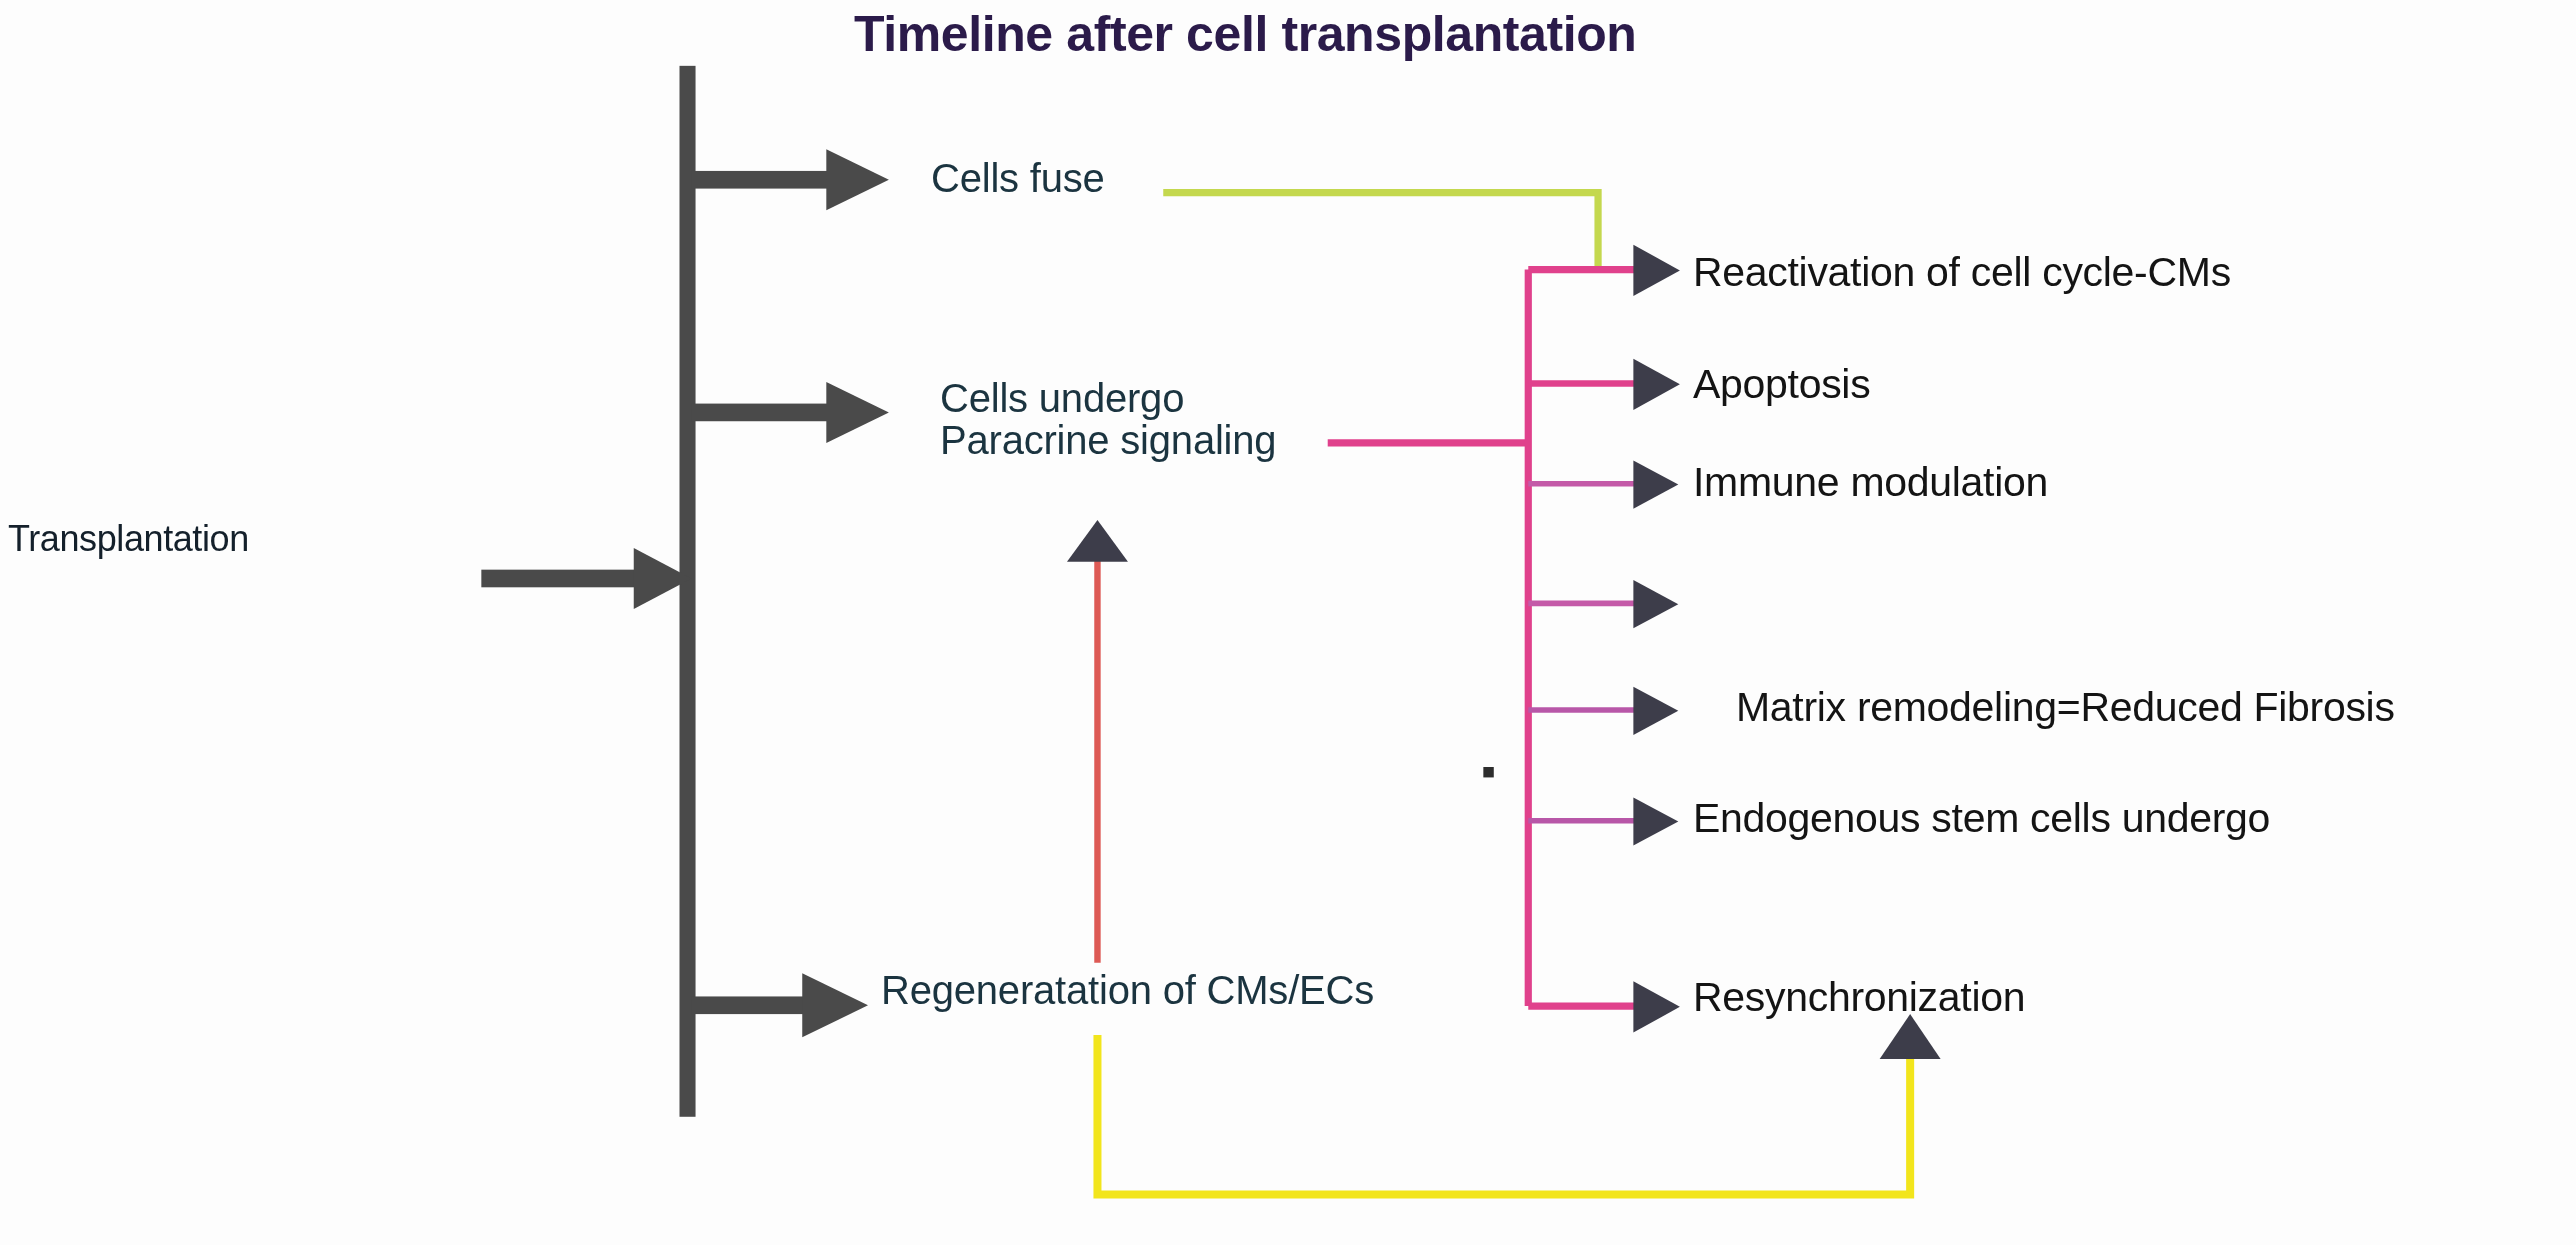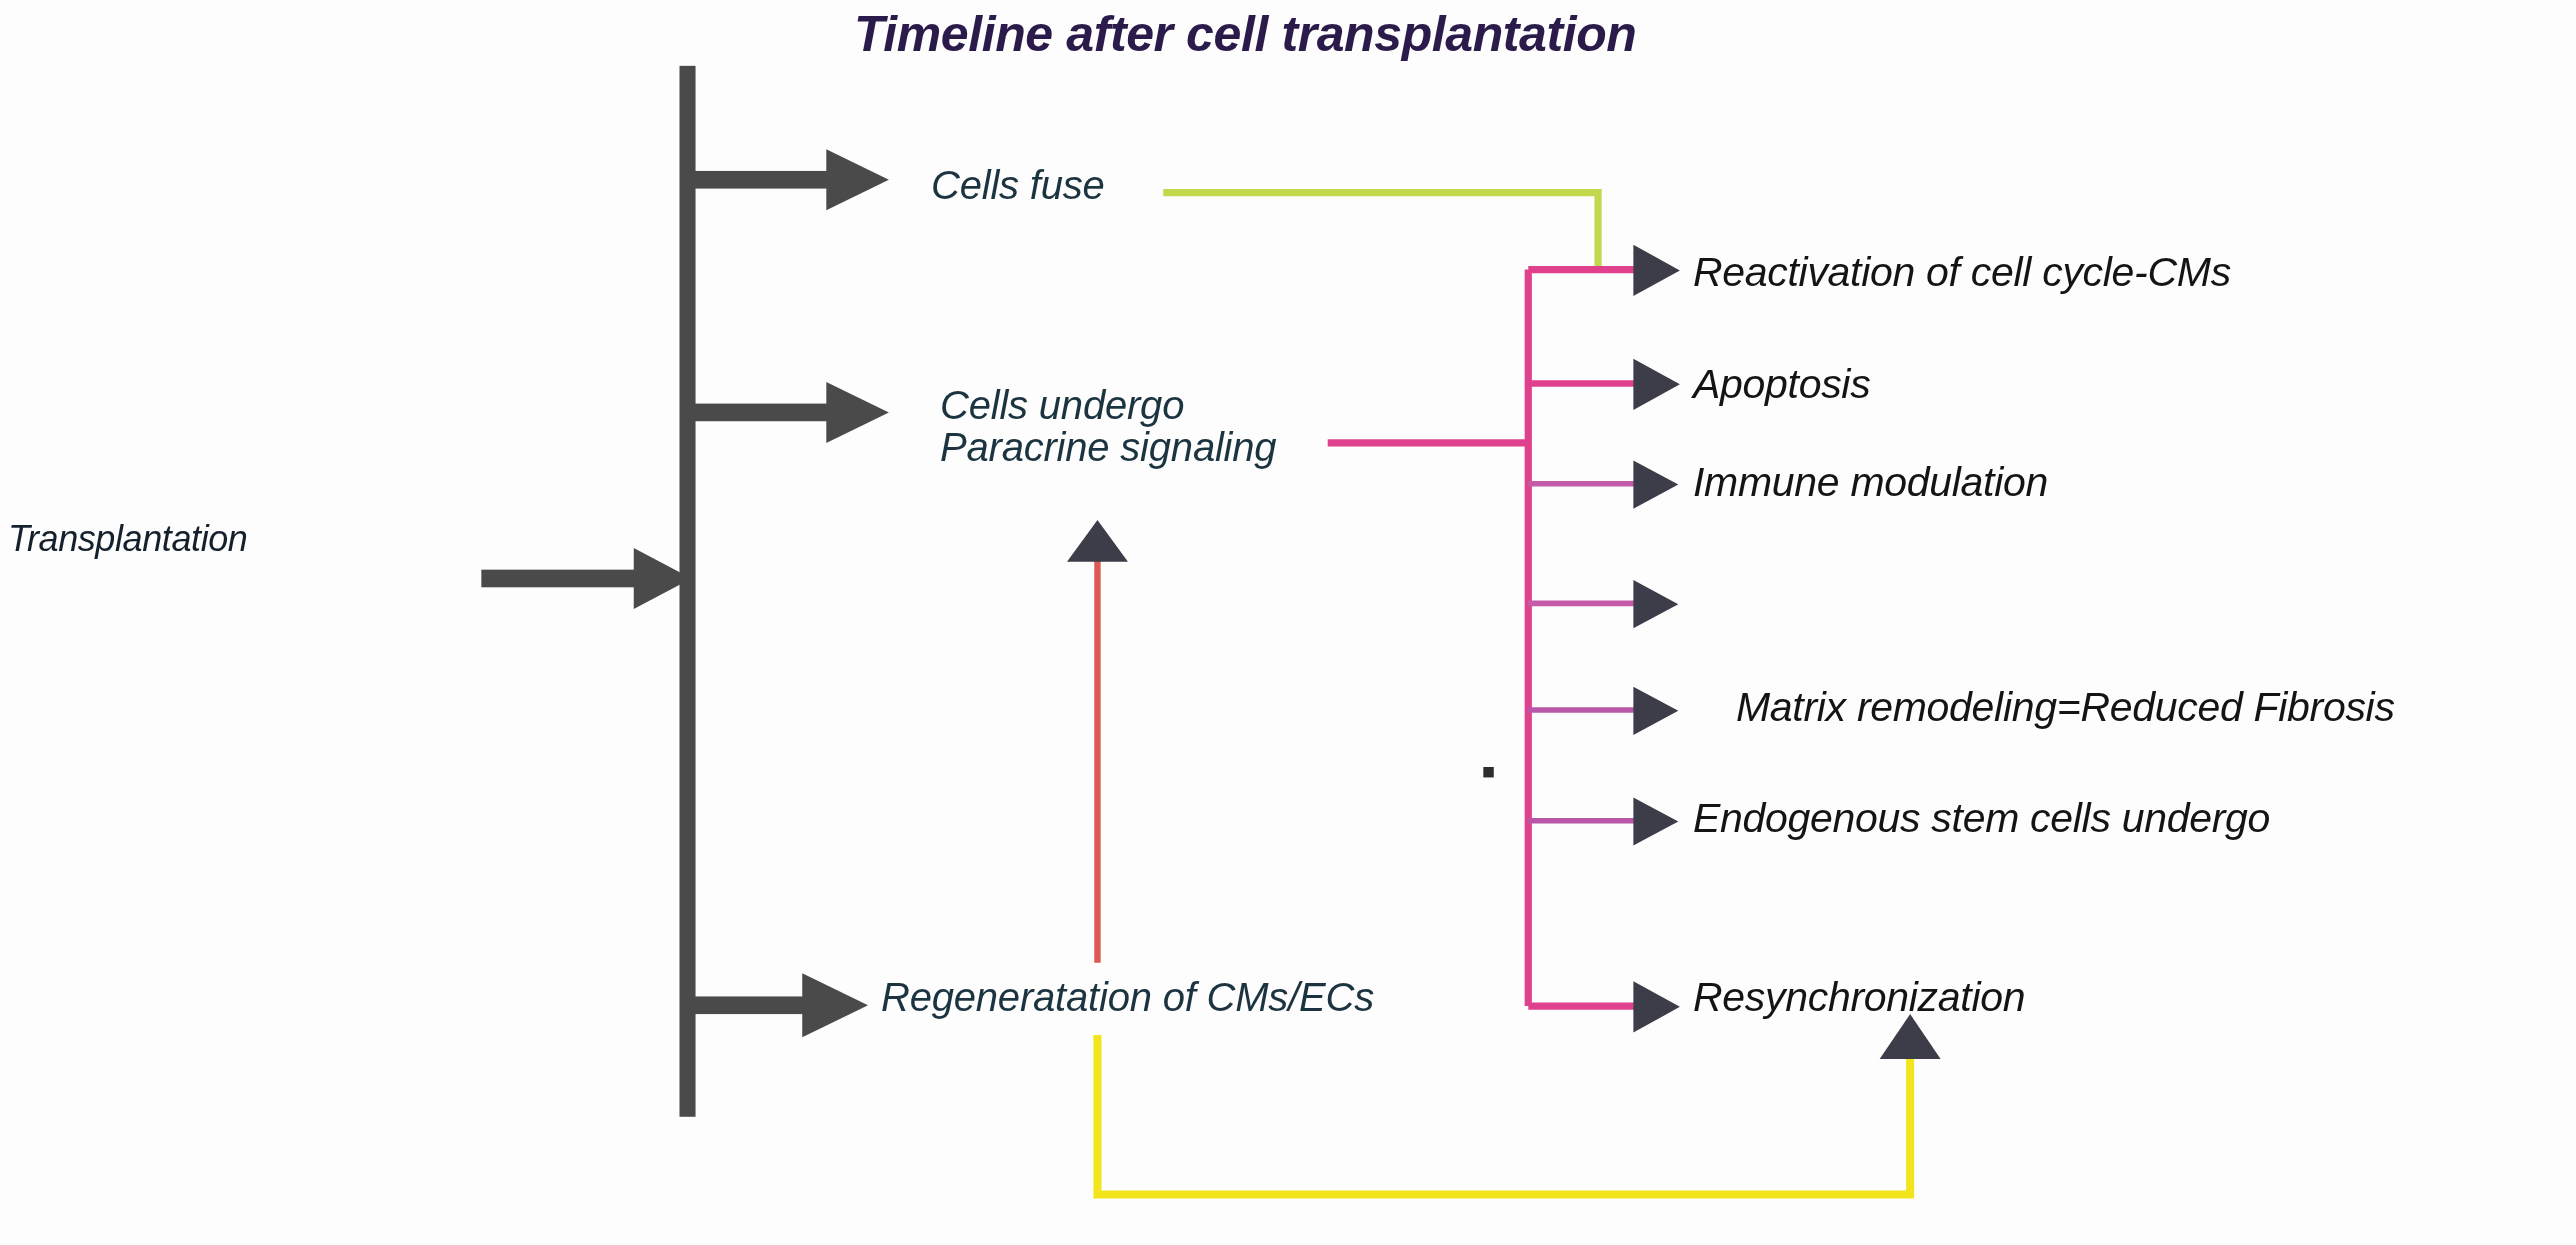--- a/index.html
+++ b/index.html
@@ -10,21 +10,20 @@
   body {
     font-family: "Liberation Sans", sans-serif;
     -webkit-font-smoothing: antialiased;
   }
   #canvas {
     position: relative;
     width: 2576px;
     height: 1246px;
     background: #fdfdfd;
     overflow: hidden;
-    font-style: italic;
   }
   #svg-layer {
     position: absolute;
     left: 0;
     top: 0;
     width: 2576px;
     height: 1246px;
   }
   .lbl {
     position: absolute;
@@ -44,21 +43,20 @@
     top: 520px;
     font-size: 36px;
     font-weight: normal;
     color: #14202b;
     letter-spacing: -0.4px;
   }
   .stage-label {
     font-size: 40px;
     color: #1b3440;
     letter-spacing: -0.2px;
-    margin-top: 7px;
   }
   #stage-cells-fuse  { left: 931px; top: 157px; }
   #stage-paracrine   { left: 940px; top: 377px; width: 417px; }
   #stage-regen       { left: 881px; top: 969px; text-align: right; }
   .outcome-label {
     font-size: 41px;
     color: #141414;
     letter-spacing: -0.3px;
   }
   #outcome-0 { left: 1693px; top: 251px; }

